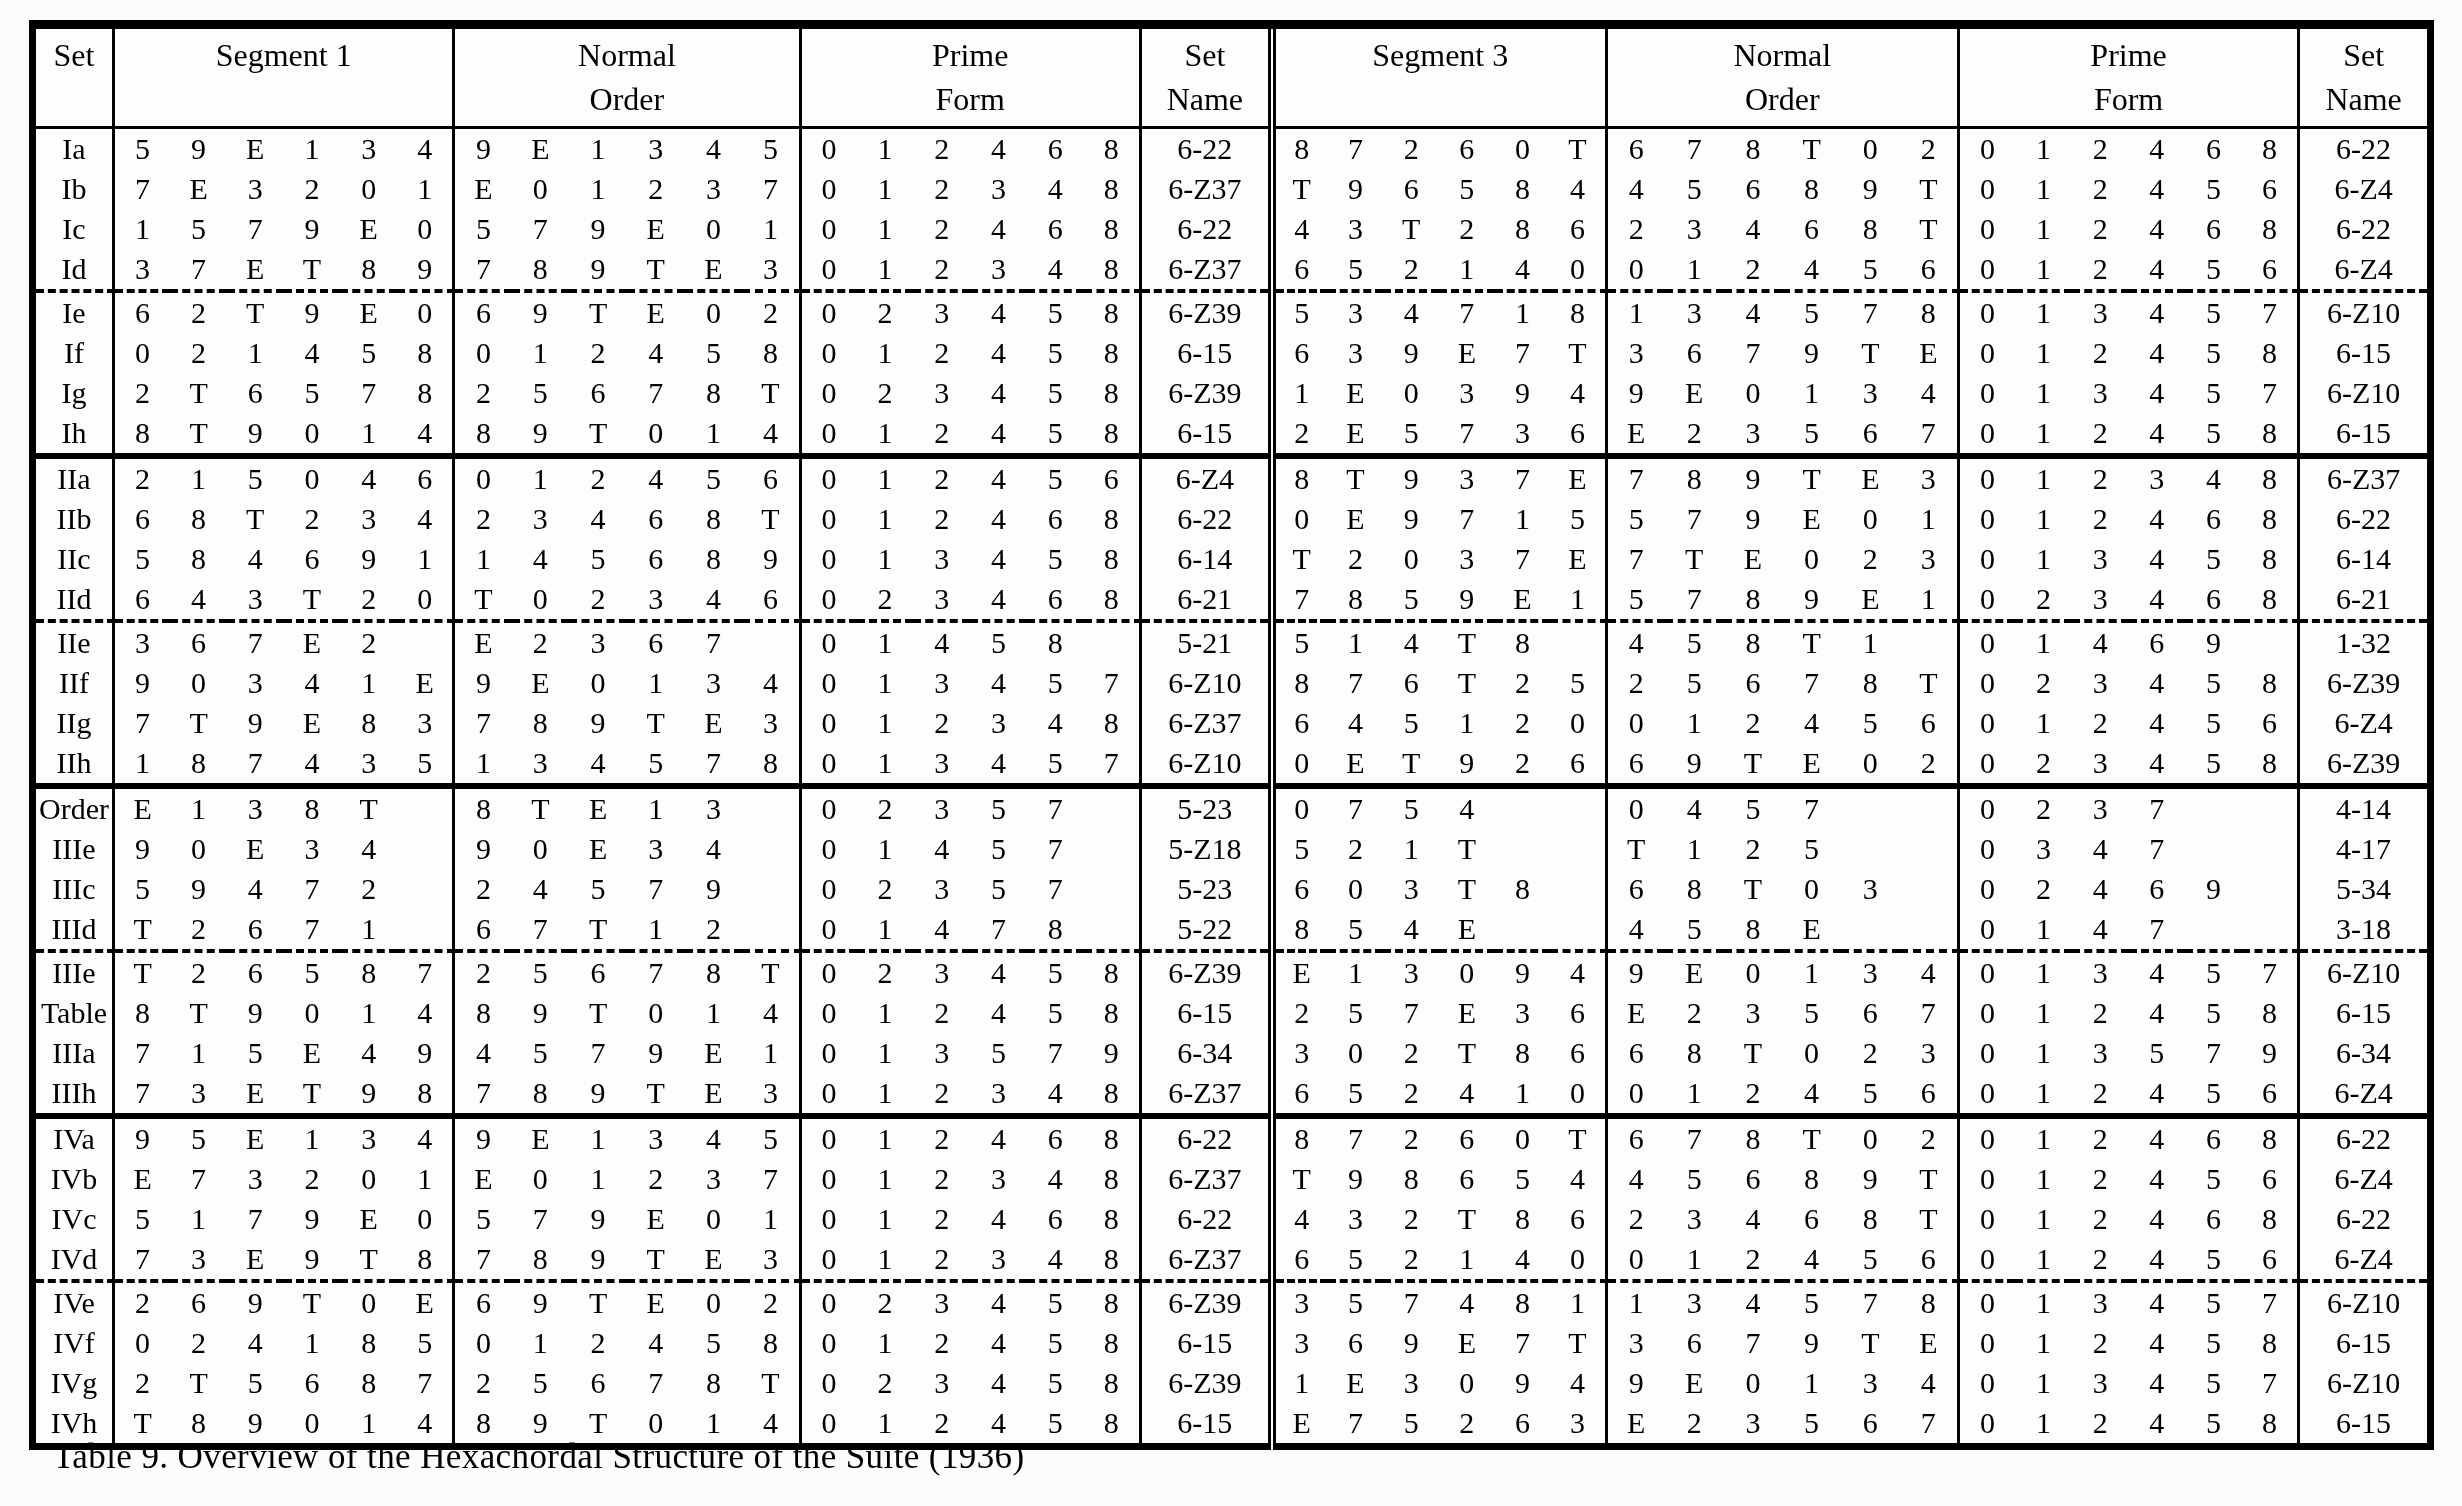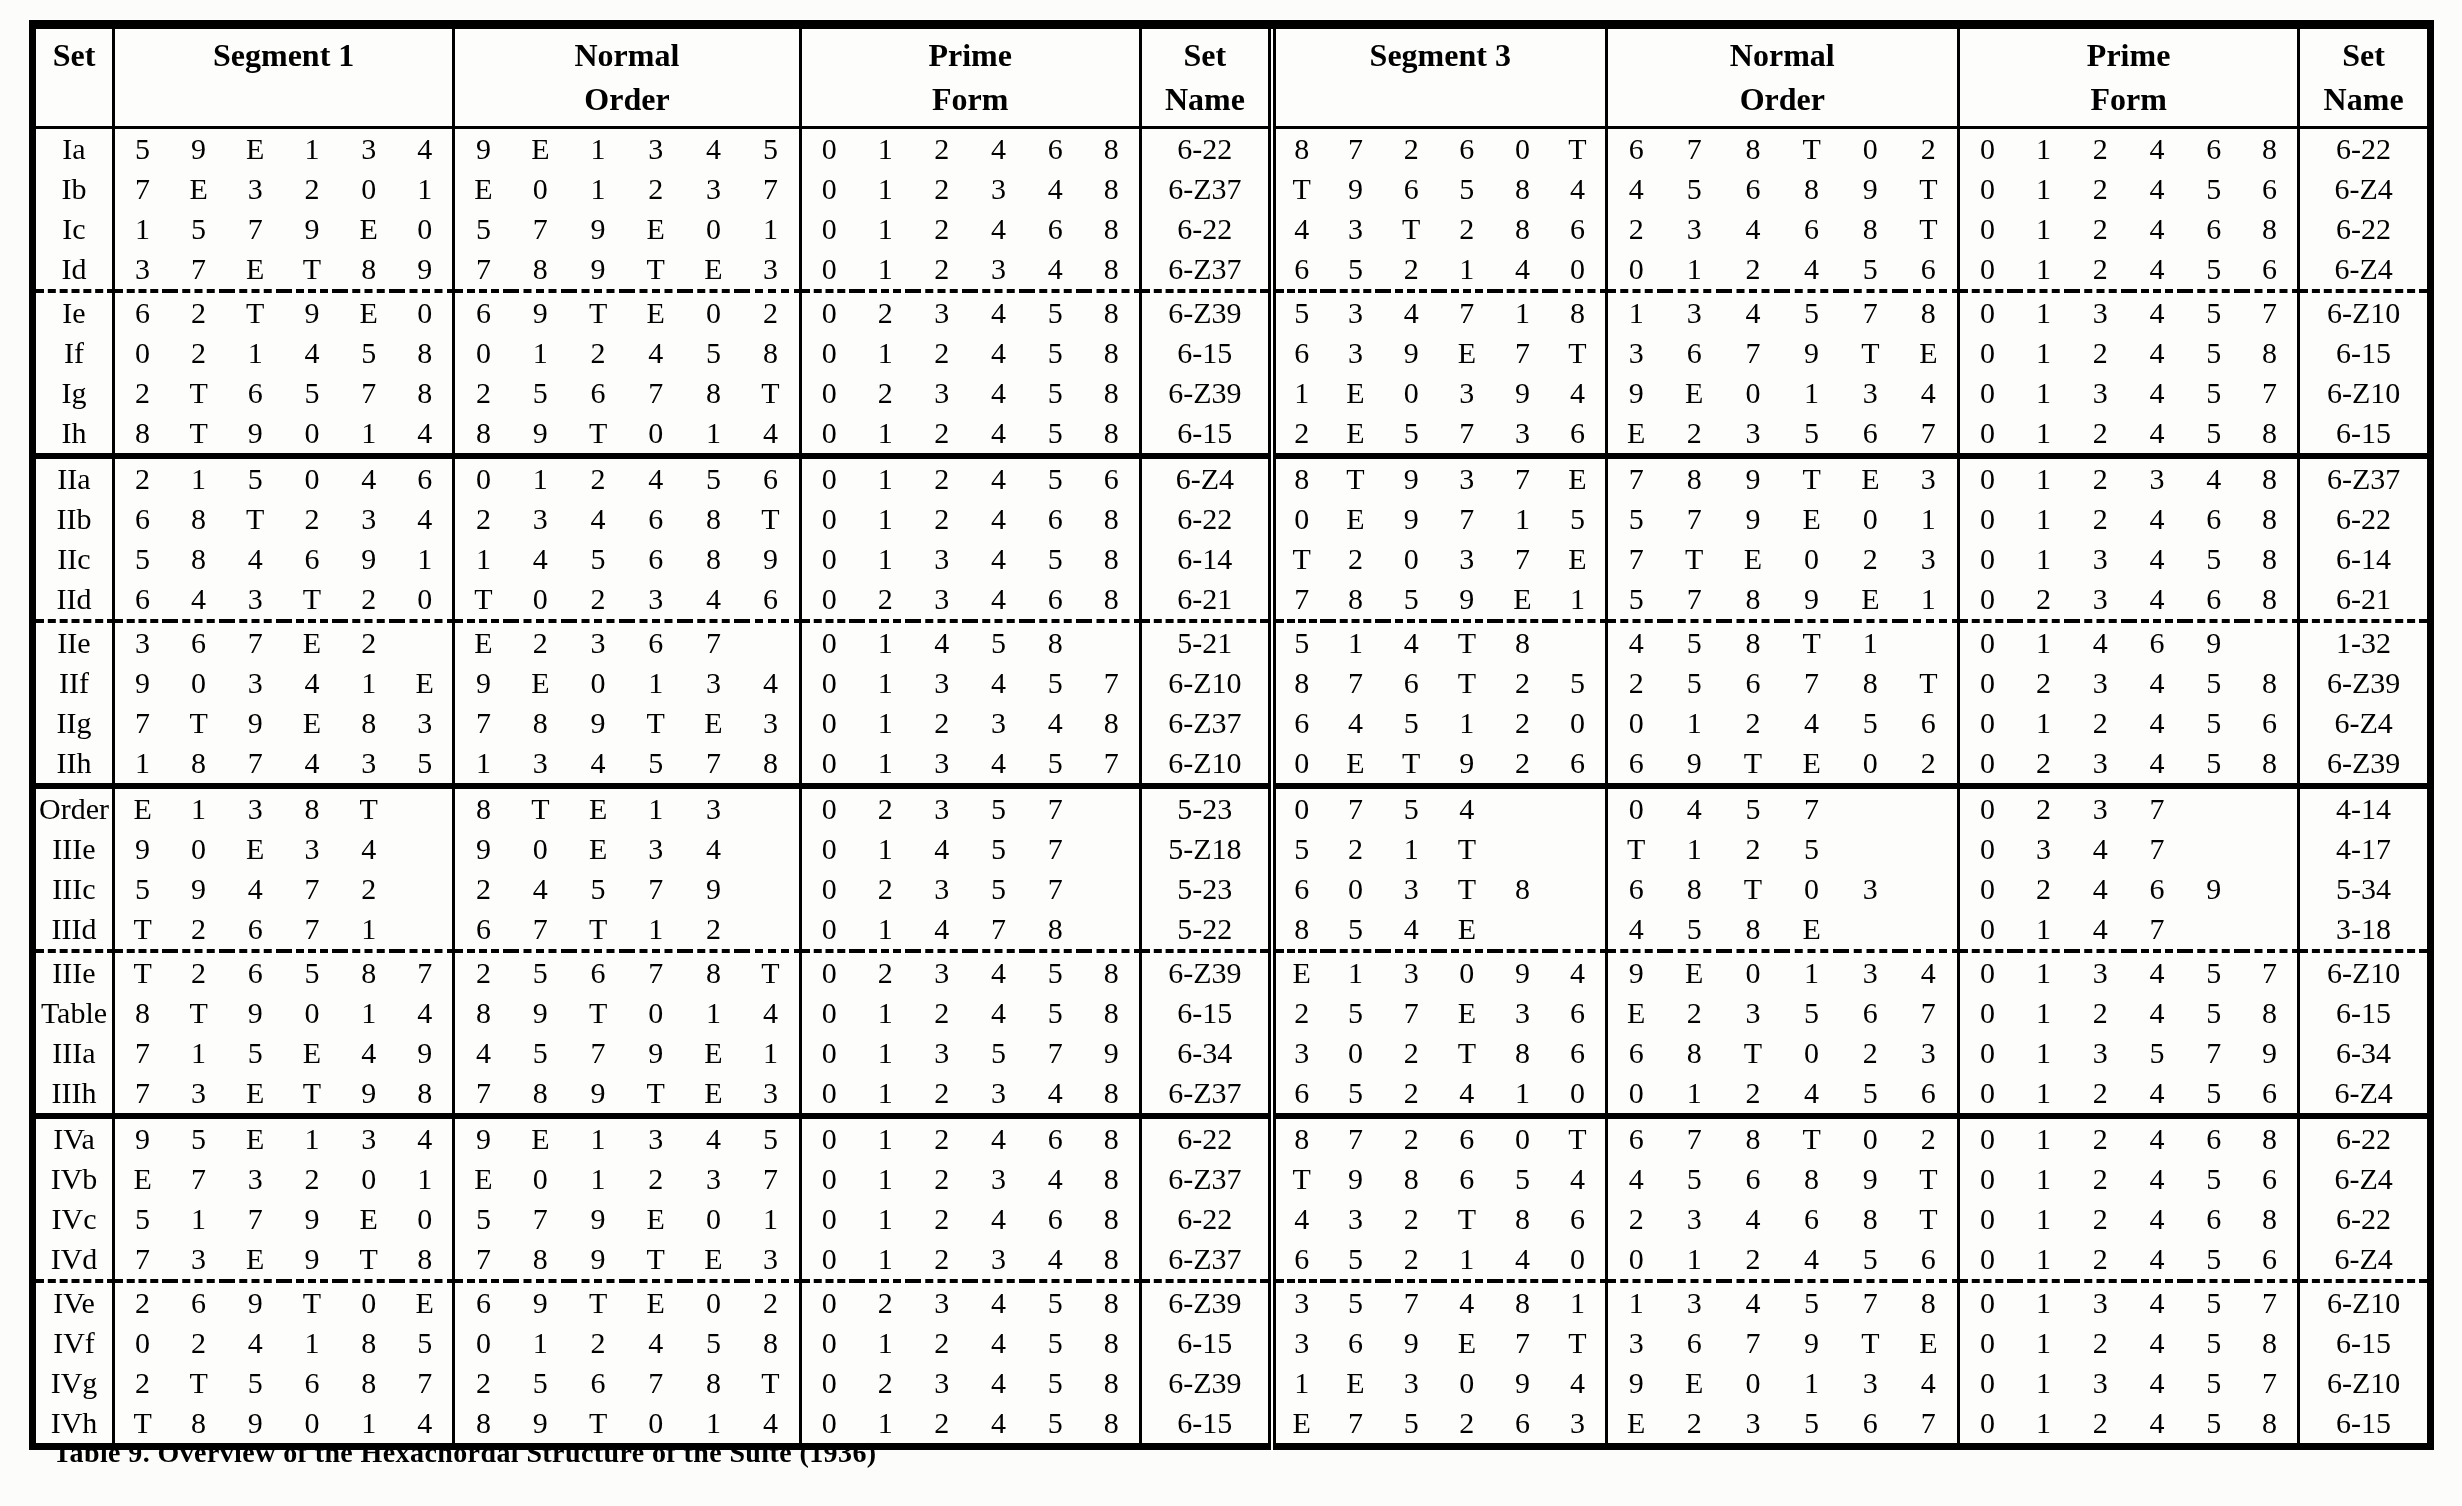--- a/index.html
+++ b/index.html
@@ -15,21 +15,21 @@
   table.hex{
     position:absolute;left:29px;top:19.7px;
     width:2405px;
     border-collapse:collapse;
     table-layout:fixed;
     background:#fdfdfb;
     border:7.6px solid #000;
     border-top:9.8px solid #000;
   }
   thead th{
-    font-weight:bold;
+    font-weight:normal;
     font-size:32px;
     vertical-align:top;
     padding-top:4.5px;
     height:92px;
     border-bottom:3.8px solid #000;
     text-align:center;
     line-height:44px;
   }
   thead .l2{min-height:44px;}
   tbody td{
@@ -43,21 +43,21 @@
   }
   
   .c-set, th.h-set{border-right:3.8px solid #000;}
   .c-last, th.h-seg{border-right:3.8px solid #000;}
   .c-name-mid, th.h-name-mid{border-right:8.3px double #000;}
   
   tr.r-dashed td{border-bottom:4.5px dashed #000;}
   tr.r-group td{border-bottom:6px solid #000;}
   .caption{
     position:absolute;left:53px;top:1437px;
-    font-size:28px;font-weight:bold;
+    font-size:35px;font-weight:normal;
     letter-spacing:0.4px;
   }
 </style>
 </head>
 <body>
 
 <div class="page">
 
   <table class="hex">
     <colgroup>

